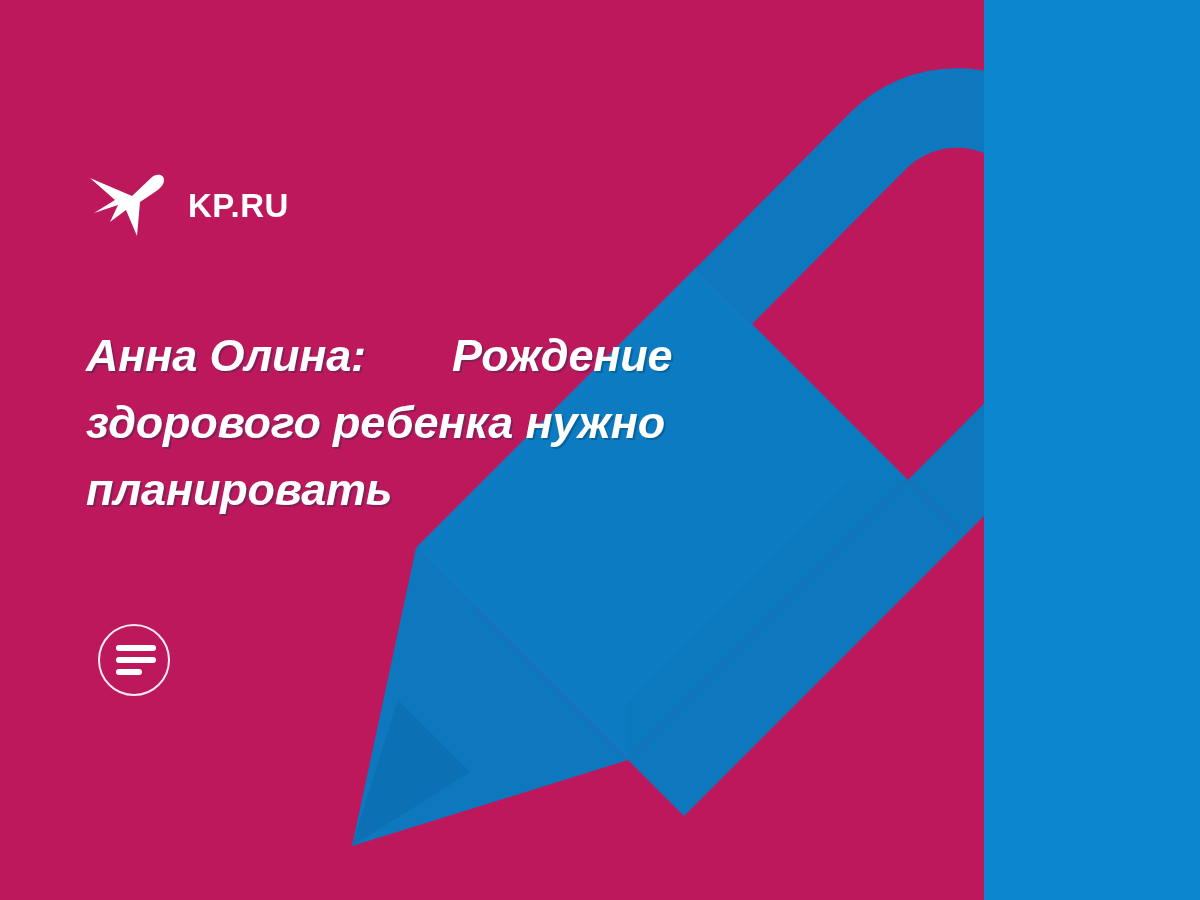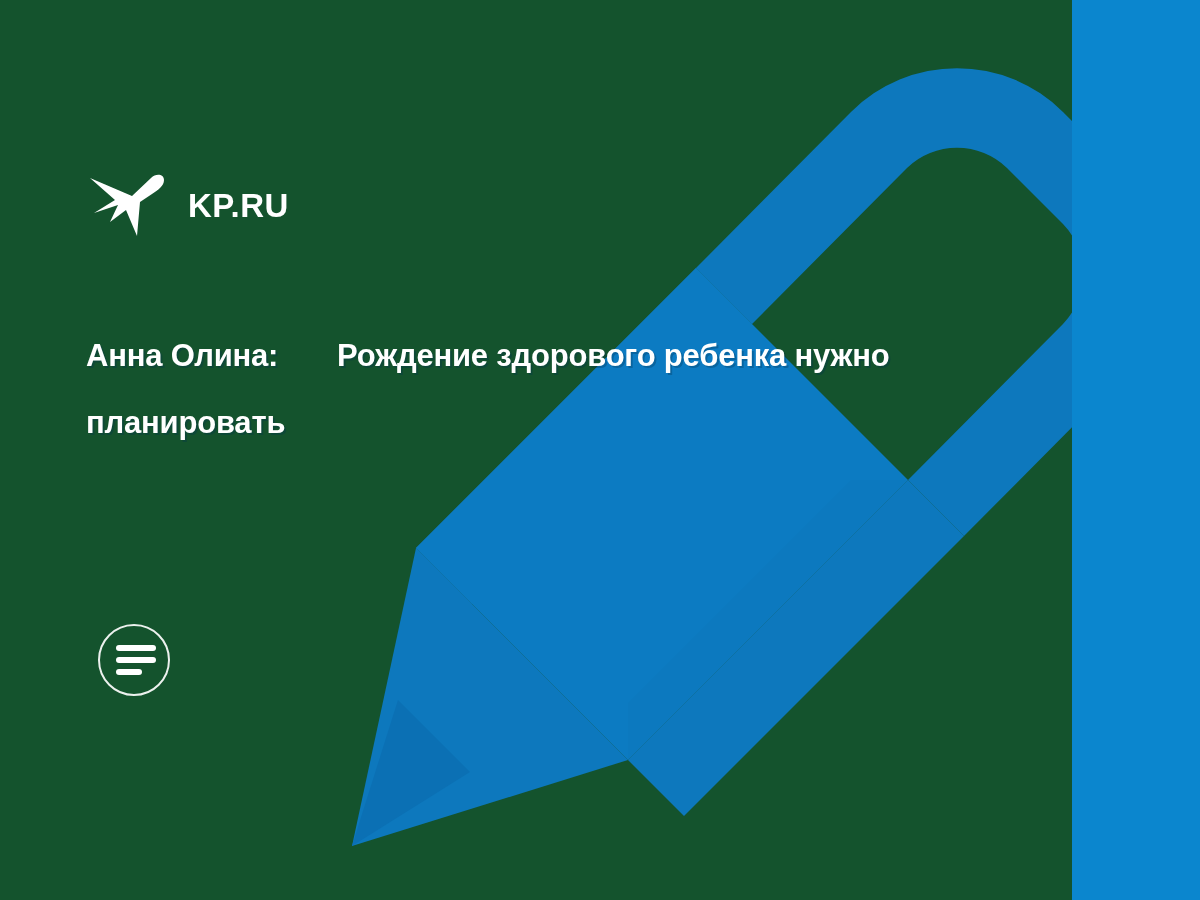--- a/index.html
+++ b/index.html
@@ -10,23 +10,23 @@
   body {
     width: 1200px;
     height: 900px;
     overflow: hidden;
     font-family: "Liberation Sans", "DejaVu Sans", sans-serif;
     background: #0b86ce;
   }
 
   .card {
     position: relative;
-    width: 1072px;
+    width: 984px;
     height: 900px;
-    background: #14532d;
+    background: #be185d;
     overflow: hidden;
   }
 
   
   .watermark {
     position: absolute;
     left: 0;
     top: 0;
     width: 1200px;
     height: 900px;
@@ -60,27 +60,28 @@
   }
 
   
   .headline {
     position: absolute;
     left: 86px;
     top: 322px;
     width: 820px;
     margin: 0;
     color: #ffffff;
-    font-size: 31px;
+    font-size: 45px;
     font-weight: bold;
     line-height: 67px;
     letter-spacing: -0.2px;
     white-space: pre-wrap;
     text-shadow: 2px 2px 0 rgba(0, 45, 80, 0.30);
     z-index: 3;
+    font-style: italic;
   }
 
   
   .menu-button {
     position: absolute;
     left: 98px;
     top: 624px;
     width: 72px;
     height: 72px;
     border-radius: 50%;

